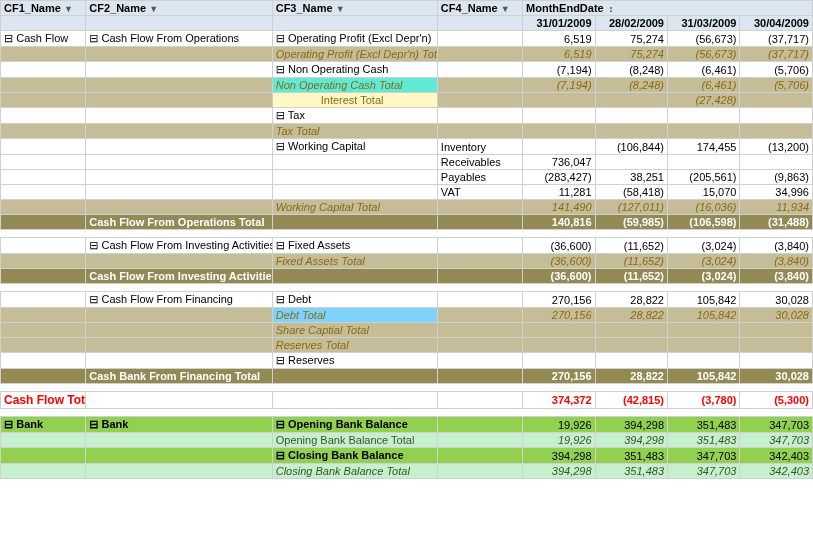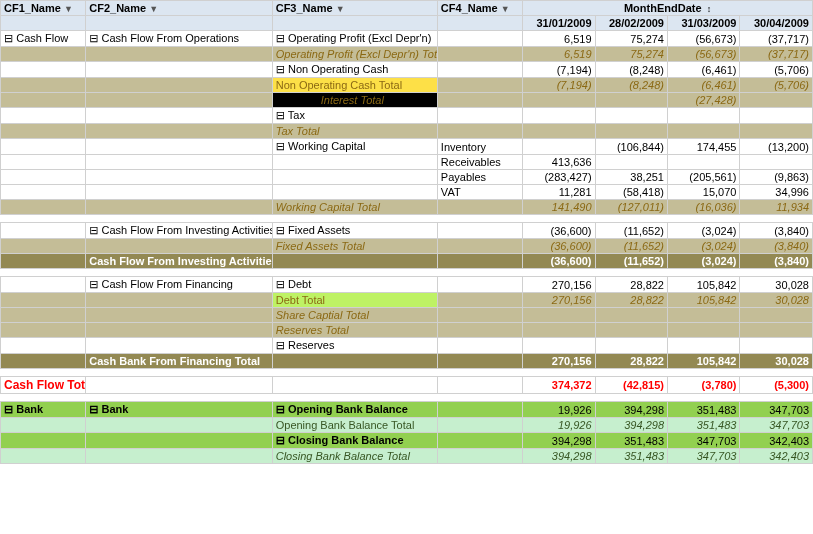--- a/index.html
+++ b/index.html
@@ -74,21 +74,21 @@
           <span class="filter-icon">▼</span>
         </th>
         <th>
           <span>CF3_Name</span>
           <span class="filter-icon">▼</span>
         </th>
         <th>
           <span>CF4_Name</span>
           <span class="filter-icon">▼</span>
         </th>
-        <th colspan="4" style="text-align:center; background:#dce6f1;">
+        <th colspan="4" style="text-align:left; background:#dce6f1;">
           <span>MonthEndDate</span>
           <span class="sort-icon">↕</span>
         </th>
       </tr>
       <tr>
         <th></th>
         <th></th>
         <th></th>
         <th></th>
         <th class="num-col"><span>31/01/2009</span></th>
@@ -124,31 +124,31 @@
           <td>⊟ Non Operating Cash</td>
           <td></td>
           <td class="num-col">(7,194)</td>
           <td class="num-col">(8,248)</td>
           <td class="num-col">(6,461)</td>
           <td class="num-col">(5,706)</td>
         </tr>
         <tr style="background: rgb(196, 189, 151);">
           <td style="background: rgb(196, 189, 151); color: rgb(139, 105, 20); font-style: italic;"></td>
           <td style="background: rgb(196, 189, 151); color: rgb(139, 105, 20); font-style: italic;"></td>
-          <td style="background: #fde047; color: rgb(139, 105, 20); ">Non Operating Cash Total</td>
+          <td style="background: #5eead4; color: rgb(139, 105, 20); font-style: italic;">Non Operating Cash Total</td>
           <td style="background: rgb(196, 189, 151); color: rgb(139, 105, 20); font-style: italic;"></td>
           <td class="num-col" style="background: rgb(196, 189, 151); color: rgb(139, 105, 20); font-style: italic;">(7,194)</td>
           <td class="num-col" style="background: rgb(196, 189, 151); color: rgb(139, 105, 20); font-style: italic;">(8,248)</td>
           <td class="num-col" style="background: rgb(196, 189, 151); color: rgb(139, 105, 20); font-style: italic;">(6,461)</td>
           <td class="num-col" style="background: rgb(196, 189, 151); color: rgb(139, 105, 20); font-style: italic;">(5,706)</td>
         </tr>
         <tr style="background: rgb(196, 189, 151);">
           <td style="background: rgb(196, 189, 151); color: rgb(139, 105, 20); font-style: italic;"></td>
           <td style="background: rgb(196, 189, 151); color: rgb(139, 105, 20); font-style: italic;"></td>
-          <td style="background: #000000; color: rgb(139, 105, 20); font-style: italic; padding-left: 48px;">Interest Total</td>
+          <td style="background: #fef9c3; color: rgb(139, 105, 20);  padding-left: 48px;">Interest Total</td>
           <td style="background: rgb(196, 189, 151); color: rgb(139, 105, 20); font-style: italic;"></td>
           <td class="num-col" style="background: rgb(196, 189, 151); color: rgb(139, 105, 20); font-style: italic;"></td>
           <td class="num-col" style="background: rgb(196, 189, 151); color: rgb(139, 105, 20); font-style: italic;"></td>
           <td class="num-col" style="background: rgb(196, 189, 151); color: rgb(139, 105, 20); font-style: italic;">(27,428)</td>
           <td class="num-col" style="background: rgb(196, 189, 151); color: rgb(139, 105, 20); font-style: italic;"></td>
         </tr>
         <tr>
           <td></td>
           <td></td>
           <td>⊟ Tax</td>
@@ -176,21 +176,21 @@
           <td class="num-col"></td>
           <td class="num-col">(106,844)</td>
           <td class="num-col">174,455</td>
           <td class="num-col">(13,200)</td>
         </tr>
         <tr>
           <td></td>
           <td></td>
           <td></td>
           <td>Receivables</td>
-          <td class="num-col">413,636</td>
+          <td class="num-col">736,047</td>
           <td class="num-col"></td>
           <td class="num-col"></td>
           <td class="num-col"></td>
         </tr>
         <tr>
           <td></td>
           <td></td>
           <td></td>
           <td>Payables</td>
           <td class="num-col">(283,427)</td>
@@ -211,20 +211,30 @@
         <tr style="background: rgb(196, 189, 151);">
           <td style="background: rgb(196, 189, 151); color: rgb(139, 105, 20); font-style: italic;"></td>
           <td style="background: rgb(196, 189, 151); color: rgb(139, 105, 20); font-style: italic;"></td>
           <td style="background: rgb(196, 189, 151); color: rgb(139, 105, 20); font-style: italic;">Working Capital Total</td>
           <td style="background: rgb(196, 189, 151); color: rgb(139, 105, 20); font-style: italic;"></td>
           <td class="num-col" style="background: rgb(196, 189, 151); color: rgb(139, 105, 20); font-style: italic;">141,490</td>
           <td class="num-col" style="background: rgb(196, 189, 151); color: rgb(139, 105, 20); font-style: italic;">(127,011)</td>
           <td class="num-col" style="background: rgb(196, 189, 151); color: rgb(139, 105, 20); font-style: italic;">(16,036)</td>
           <td class="num-col" style="background: rgb(196, 189, 151); color: rgb(139, 105, 20); font-style: italic;">11,934</td>
         </tr>
+        <tr>
+          <td style="background: rgb(147, 137, 83); color: rgb(255, 255, 255); font-weight: bold;"></td>
+          <td style="background: rgb(147, 137, 83); color: rgb(255, 255, 255); font-weight: bold;">Cash Flow From Operations Total</td>
+          <td style="background: rgb(147, 137, 83); color: rgb(255, 255, 255); font-weight: bold;"></td>
+          <td style="background: rgb(147, 137, 83); color: rgb(255, 255, 255); font-weight: bold;"></td>
+          <td class="num-col" style="background: rgb(147, 137, 83); color: rgb(255, 255, 255); font-weight: bold;">140,816</td>
+          <td class="num-col" style="background: rgb(147, 137, 83); color: rgb(255, 255, 255); font-weight: bold;">(59,985)</td>
+          <td class="num-col" style="background: rgb(147, 137, 83); color: rgb(255, 255, 255); font-weight: bold;">(106,598)</td>
+          <td class="num-col" style="background: rgb(147, 137, 83); color: rgb(255, 255, 255); font-weight: bold;">(31,488)</td>
+        </tr>
         <tr style="height: 8px;">
           <td colspan="8" style="border:none;background:#fff;"></td>
         </tr>
         <tr>
           <td></td>
           <td>⊟ Cash Flow From Investing Activities</td>
           <td>⊟ Fixed Assets</td>
           <td></td>
           <td class="num-col">(36,600)</td>
           <td class="num-col">(11,652)</td>
@@ -260,21 +270,21 @@
           <td>⊟ Debt</td>
           <td></td>
           <td class="num-col">270,156</td>
           <td class="num-col">28,822</td>
           <td class="num-col">105,842</td>
           <td class="num-col">30,028</td>
         </tr>
         <tr style="background: rgb(196, 189, 151);">
           <td style="background: rgb(196, 189, 151); color: rgb(139, 105, 20); font-style: italic;"></td>
           <td style="background: rgb(196, 189, 151); color: rgb(139, 105, 20); font-style: italic;"></td>
-          <td style="background: #bef264; color: rgb(139, 105, 20); ">Debt Total</td>
+          <td style="background: #7dd3fc; color: rgb(139, 105, 20); font-style: italic;">Debt Total</td>
           <td style="background: rgb(196, 189, 151); color: rgb(139, 105, 20); font-style: italic;"></td>
           <td class="num-col" style="background: rgb(196, 189, 151); color: rgb(139, 105, 20); font-style: italic;">270,156</td>
           <td class="num-col" style="background: rgb(196, 189, 151); color: rgb(139, 105, 20); font-style: italic;">28,822</td>
           <td class="num-col" style="background: rgb(196, 189, 151); color: rgb(139, 105, 20); font-style: italic;">105,842</td>
           <td class="num-col" style="background: rgb(196, 189, 151); color: rgb(139, 105, 20); font-style: italic;">30,028</td>
         </tr>
         <tr style="background: rgb(196, 189, 151);">
           <td style="background: rgb(196, 189, 151); color: rgb(139, 105, 20); font-style: italic;"></td>
           <td style="background: rgb(196, 189, 151); color: rgb(139, 105, 20); font-style: italic;"></td>
           <td style="background: rgb(196, 189, 151); color: rgb(139, 105, 20); font-style: italic;">Share Captial Total</td>

